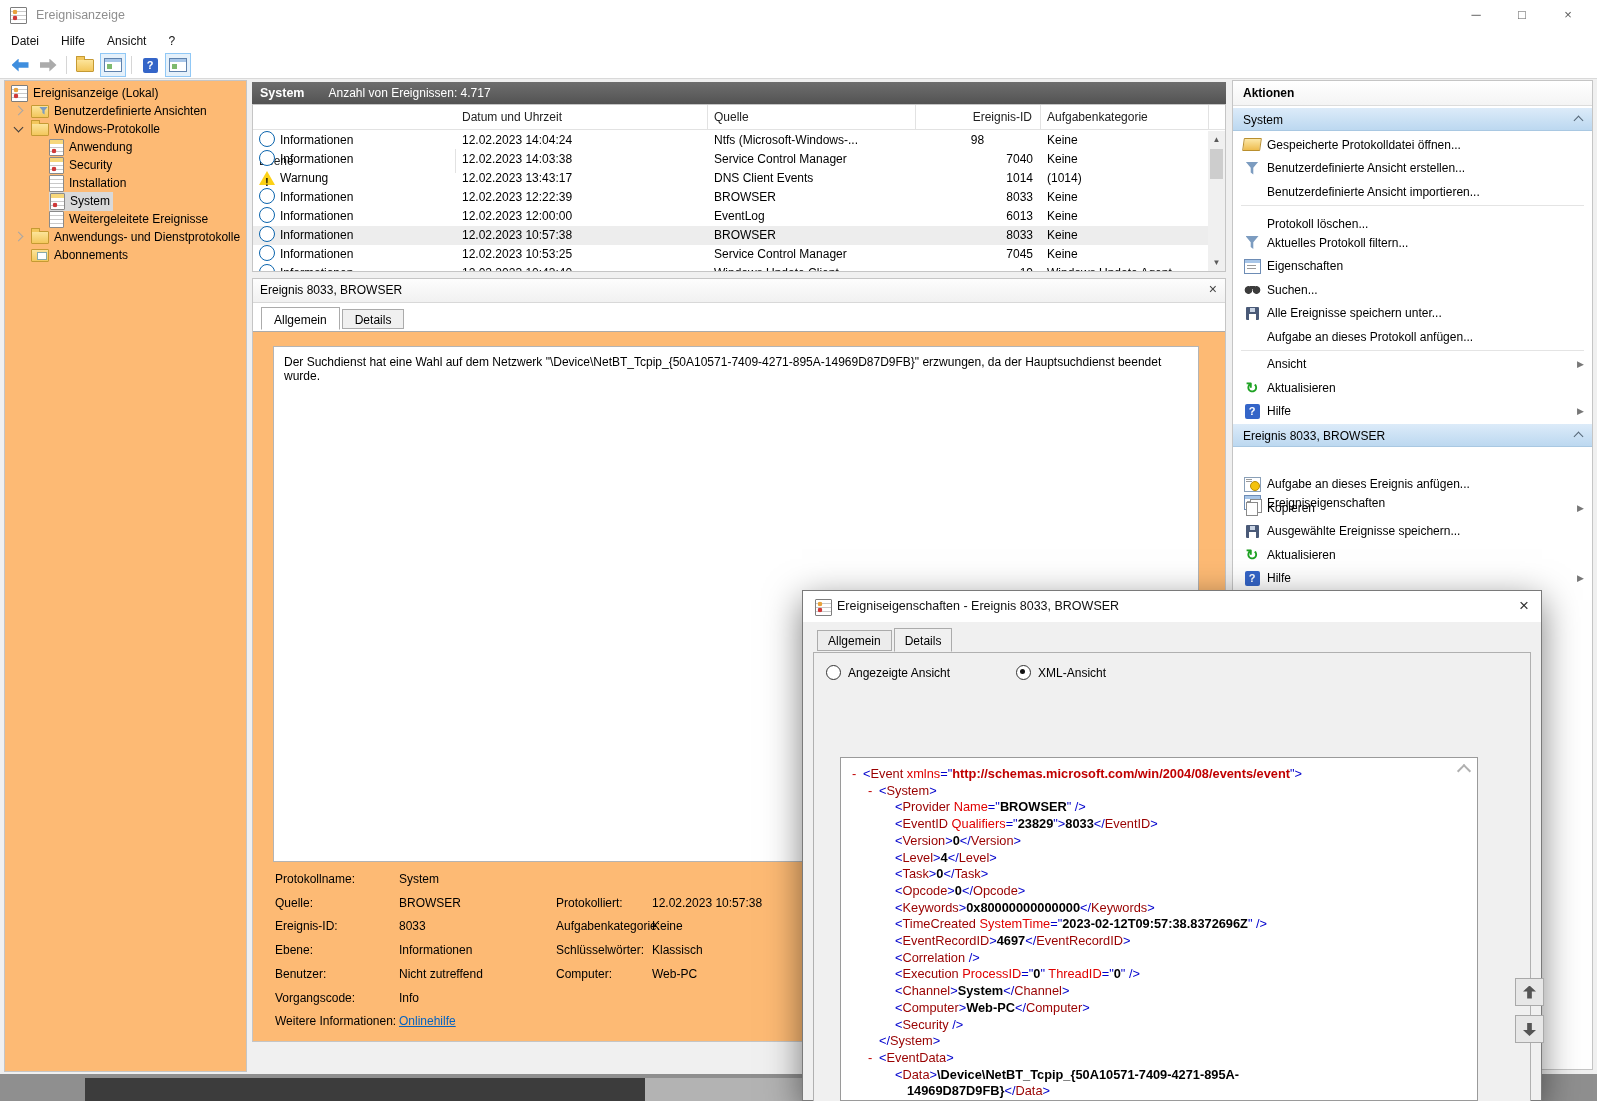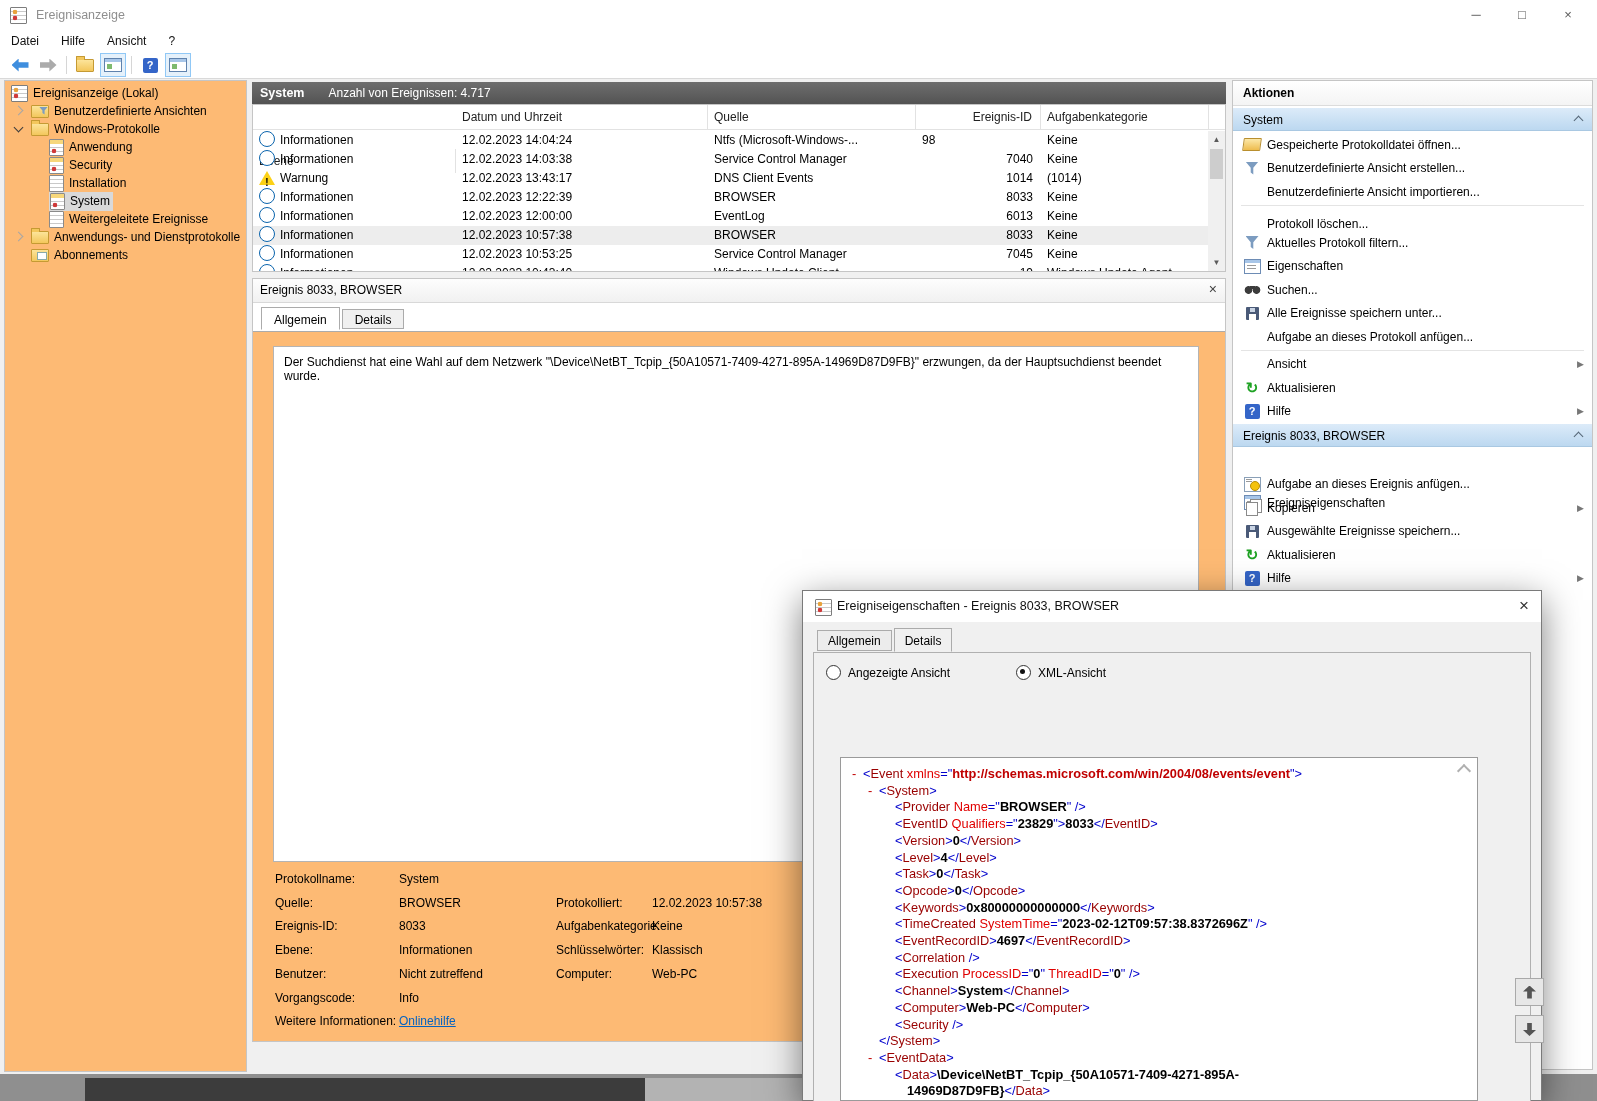--- a/index.html
+++ b/index.html
@@ -275,21 +275,21 @@
         <div class="col-header" style="left: 0px; width: 203px; margin-top: 44px;">Ebene</div>
         <div class="col-header" style="left: 203px; width: 252px;">Datum und Uhrzeit</div>
         <div class="col-header" style="left: 455px; width: 208px;">Quelle</div>
         <div class="col-header" style="left: 663px; width: 125px; text-align: right; padding-right: 8px; box-sizing: border-box;">Ereignis-ID</div>
         <div class="col-header" style="left: 788px; width: 168px;">Aufgabenkategorie</div>
       </div>
       <div class="ev-row" style="top: 26px;">
         <div class="ev-cell" style="left: 0px; width: 203px;"><span class="ic ic-info"></span><span>Informationen</span></div>
         <div class="ev-cell" style="left: 203px; width: 252px;">12.02.2023 14:04:24</div>
         <div class="ev-cell" style="left: 455px; width: 208px;">Ntfs (Microsoft-Windows-...</div>
-        <div class="ev-cell" style="left: 663px; width: 125px; text-align: left; padding-right: 8px;">98</div>
+        <div class="ev-cell" style="left: 663px; width: 125px; text-align: center; padding-right: 8px;">98</div>
         <div class="ev-cell" style="left: 788px; width: 168px;">Keine</div>
       </div>
       <div class="ev-row" style="top: 45px;">
         <div class="ev-cell" style="left: 0px; width: 203px;"><span class="ic ic-info"></span><span>Informationen</span></div>
         <div class="ev-cell" style="left: 203px; width: 252px;">12.02.2023 14:03:38</div>
         <div class="ev-cell" style="left: 455px; width: 208px;">Service Control Manager</div>
         <div class="ev-cell" style="left: 663px; width: 125px; text-align: right; padding-right: 8px;">7040</div>
         <div class="ev-cell" style="left: 788px; width: 168px;">Keine</div>
       </div>
       <div class="ev-row" style="top: 64px;">

